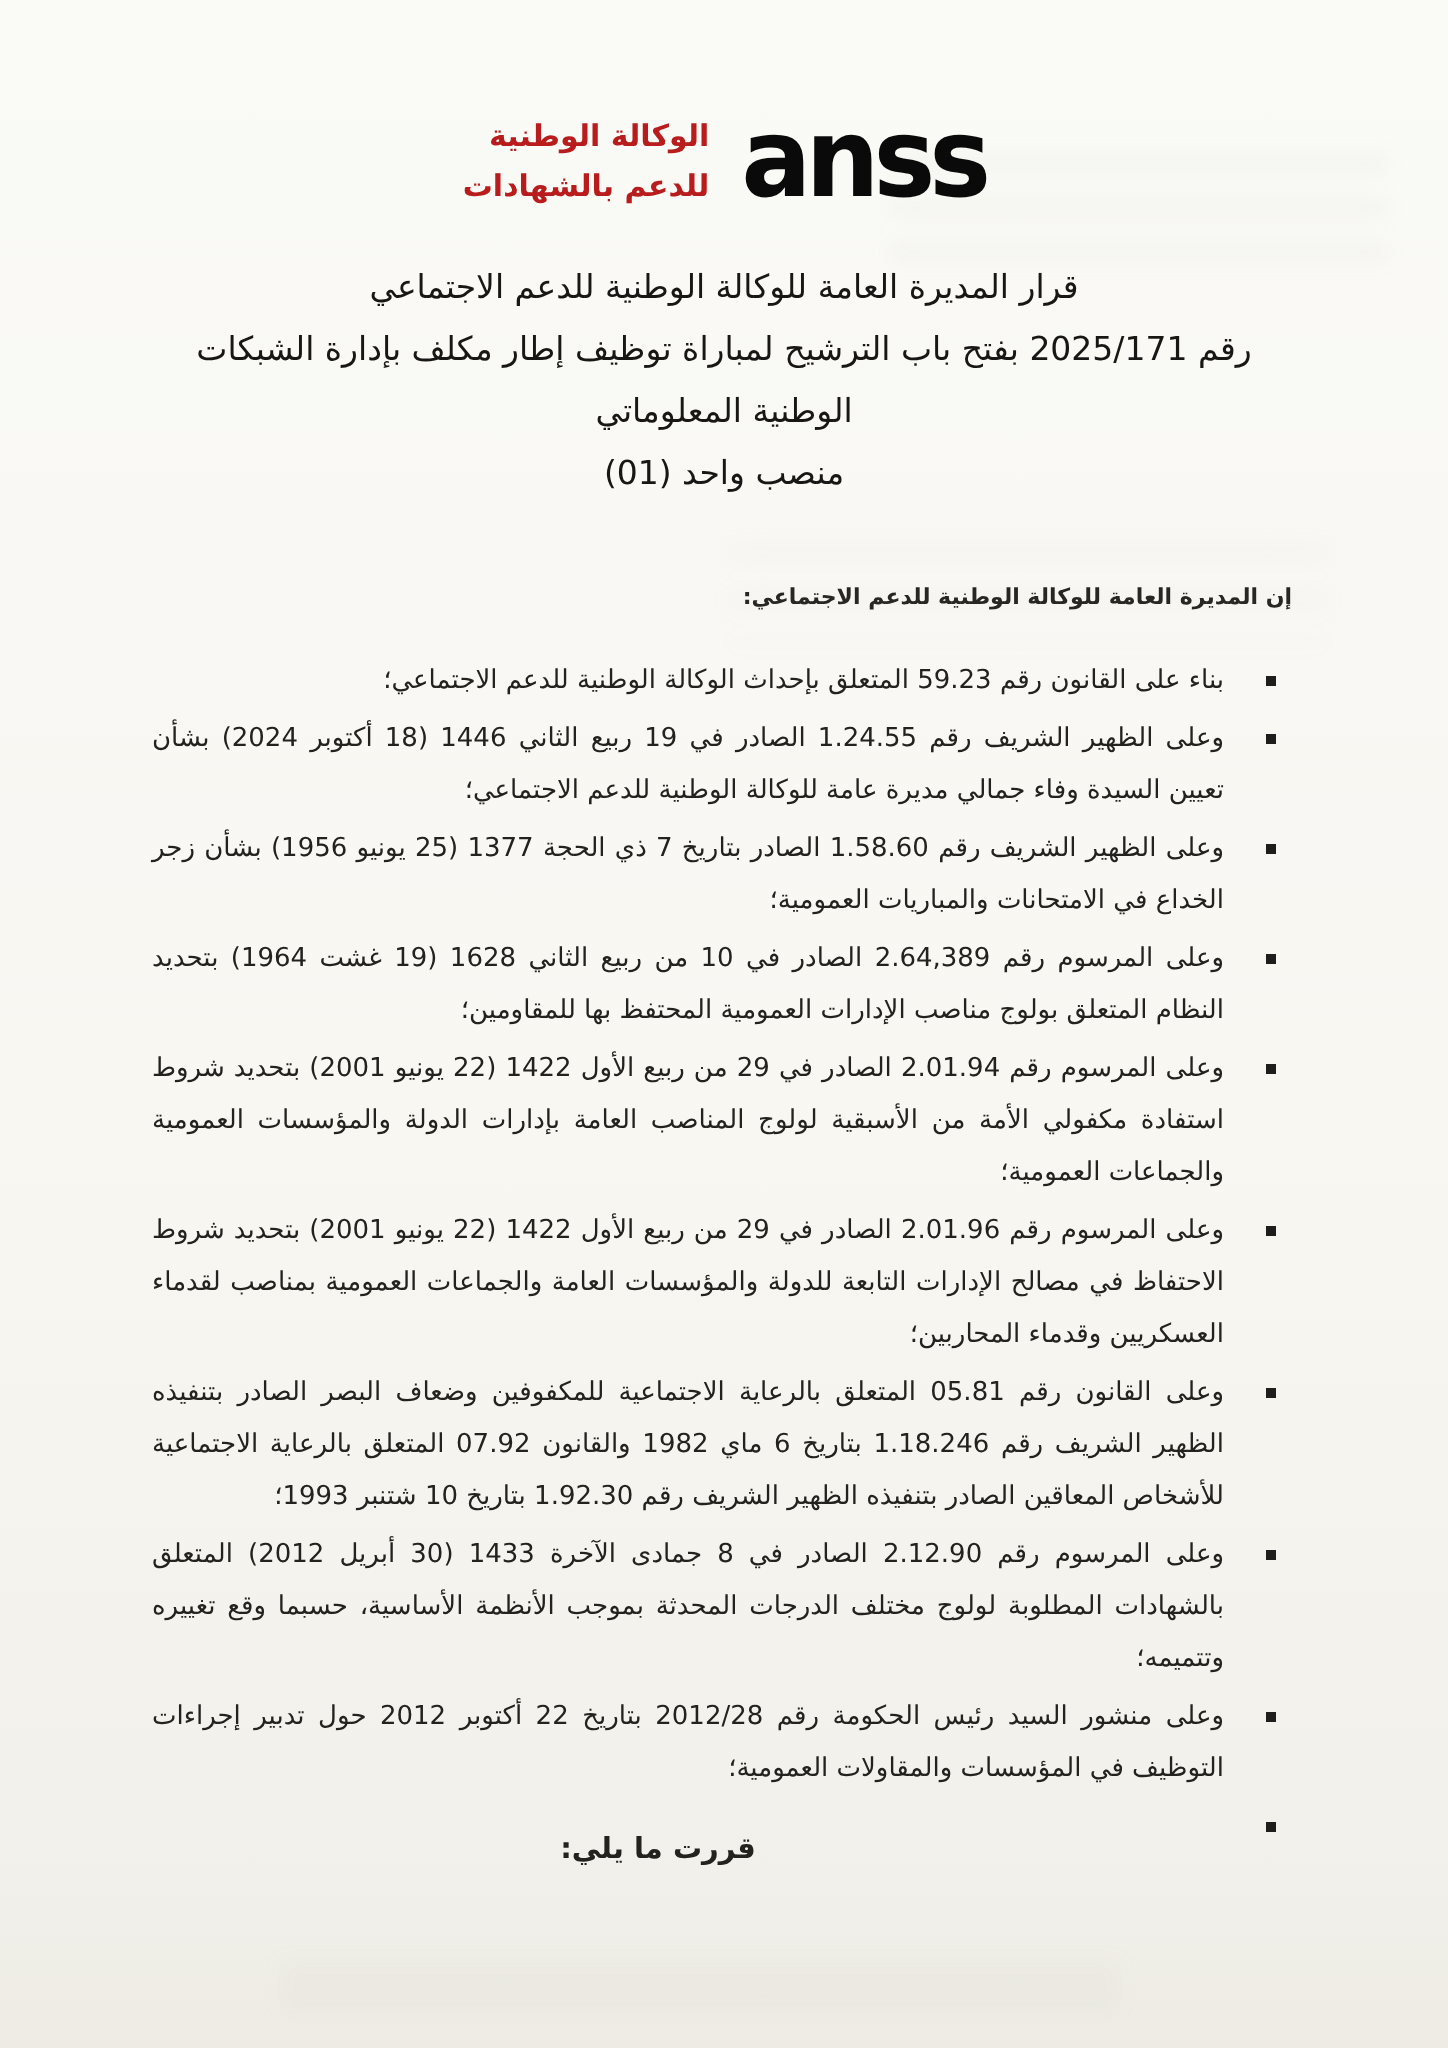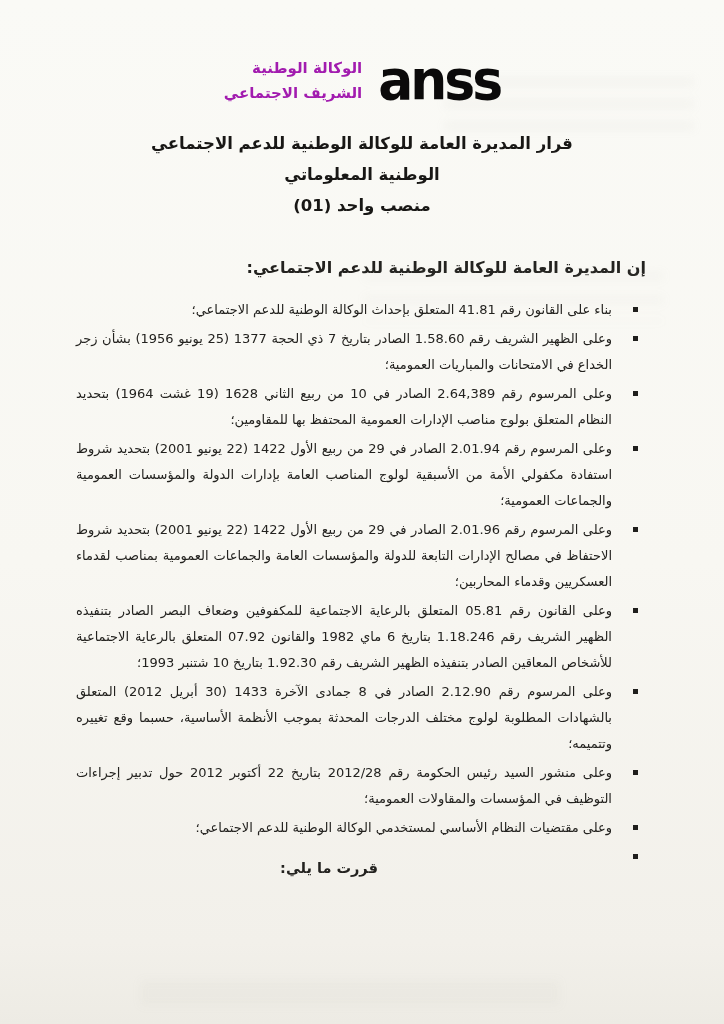--- a/index.html
+++ b/index.html
@@ -43,55 +43,55 @@
     gap: 16px;
     padding-top: 56px;
     direction: ltr;
   }
   .org-name {
     direction: rtl;
     text-align: right;
     font-size: 15px;
     font-weight: bold;
     line-height: 1.65;
-    color: #a21caf;
+    color: #b91c1c;
   }
   .wordmark {
     font-size: 52px;
     font-weight: bold;
     letter-spacing: -3px;
     line-height: 0.9;
     color: #0b0a0a;
     transform: scaleY(1.05);
   }
 
   .title-block {
     direction: rtl;
     text-align: center;
-    font-weight: bold;
+    font-weight: normal;
     font-size: 16.5px;
     line-height: 31px;
     margin-top: 22px;
     padding: 0 41px;
     color: #181715;
   }
 
   .content {
     direction: rtl;
     margin-top: 34px;
     padding: 0 78px 0 76px;
     font-size: 13px;
     line-height: 26px;
     color: #23221f;
   }
   .intro {
     font-weight: bold;
     text-align: right;
     margin-bottom: 16px;
-    font-size: 16px;
+    font-size: 11px;
   }
   ul.refs {
     list-style: none;
     margin: 0;
     padding: 0;
   }
   ul.refs li {
     position: relative;
     padding-right: 34px;
     margin-bottom: 3px;
@@ -119,38 +119,43 @@
 
 <div class="page">
 
   <div class="ghost ghost-1"></div>
   <div class="ghost ghost-2"></div>
   <div class="ghost ghost-3"></div>
 
   <div class="header">
     <div class="org-name">
       <div>الوكالة الوطنية</div>
-      <div>الشريف الاجتماعي</div>
+      <div>للدعم بالشهادات</div>
     </div>
     <div class="wordmark">anss</div>
   </div>
 
   <div class="title-block">
     <div>قرار المديرة العامة للوكالة الوطنية للدعم الاجتماعي</div>
+    <div>رقم 2025/171 بفتح باب الترشيح لمباراة توظيف إطار مكلف بإدارة الشبكات</div>
     <div>الوطنية المعلوماتي</div>
     <div>منصب واحد (01)</div>
   </div>
 
   <div class="content">
     <div class="intro">إن المديرة العامة للوكالة الوطنية للدعم الاجتماعي:</div>
 
     <ul class="refs">
       <li>
         <span class="bullet-sq"></span>
-        <span>بناء على القانون رقم 41.81 المتعلق بإحداث الوكالة الوطنية للدعم الاجتماعي؛</span>
+        <span>بناء على القانون رقم 59.23 المتعلق بإحداث الوكالة الوطنية للدعم الاجتماعي؛</span>
+      </li>
+      <li>
+        <span class="bullet-sq"></span>
+        <span>وعلى الظهير الشريف رقم 1.24.55 الصادر في 19 ربيع الثاني 1446 (18 أكتوبر 2024) بشأن تعيين السيدة وفاء جمالي مديرة عامة للوكالة الوطنية للدعم الاجتماعي؛</span>
       </li>
       <li>
         <span class="bullet-sq"></span>
         <span>وعلى الظهير الشريف رقم 1.58.60 الصادر بتاريخ 7 ذي الحجة 1377 (25 يونيو 1956) بشأن زجر الخداع في الامتحانات والمباريات العمومية؛</span>
       </li>
       <li>
         <span class="bullet-sq"></span>
         <span>وعلى المرسوم رقم 2.64,389 الصادر في 10 من ربيع الثاني 1628 (19 غشت 1964) بتحديد النظام المتعلق بولوج مناصب الإدارات العمومية المحتفظ بها للمقاومين؛</span>
       </li>
       <li>
@@ -168,23 +173,19 @@
       <li>
         <span class="bullet-sq"></span>
         <span>وعلى المرسوم رقم 2.12.90 الصادر في 8 جمادى الآخرة 1433 (30 أبريل 2012) المتعلق بالشهادات المطلوبة لولوج مختلف الدرجات المحدثة بموجب الأنظمة الأساسية، حسبما وقع تغييره وتتميمه؛</span>
       </li>
       <li>
         <span class="bullet-sq"></span>
         <span>وعلى منشور السيد رئيس الحكومة رقم 2012/28 بتاريخ 22 أكتوبر 2012 حول تدبير إجراءات التوظيف في المؤسسات والمقاولات العمومية؛</span>
       </li>
       <li>
         <span class="bullet-sq"></span>
-        <span>وعلى مقتضيات النظام الأساسي لمستخدمي الوكالة الوطنية للدعم الاجتماعي؛</span>
-      </li>
-      <li>
-        <span class="bullet-sq"></span>
       </li>
     </ul>
 
     <div class="decision">قررت ما يلي:</div>
   </div>
 
 </div>
 
 </body></html>

